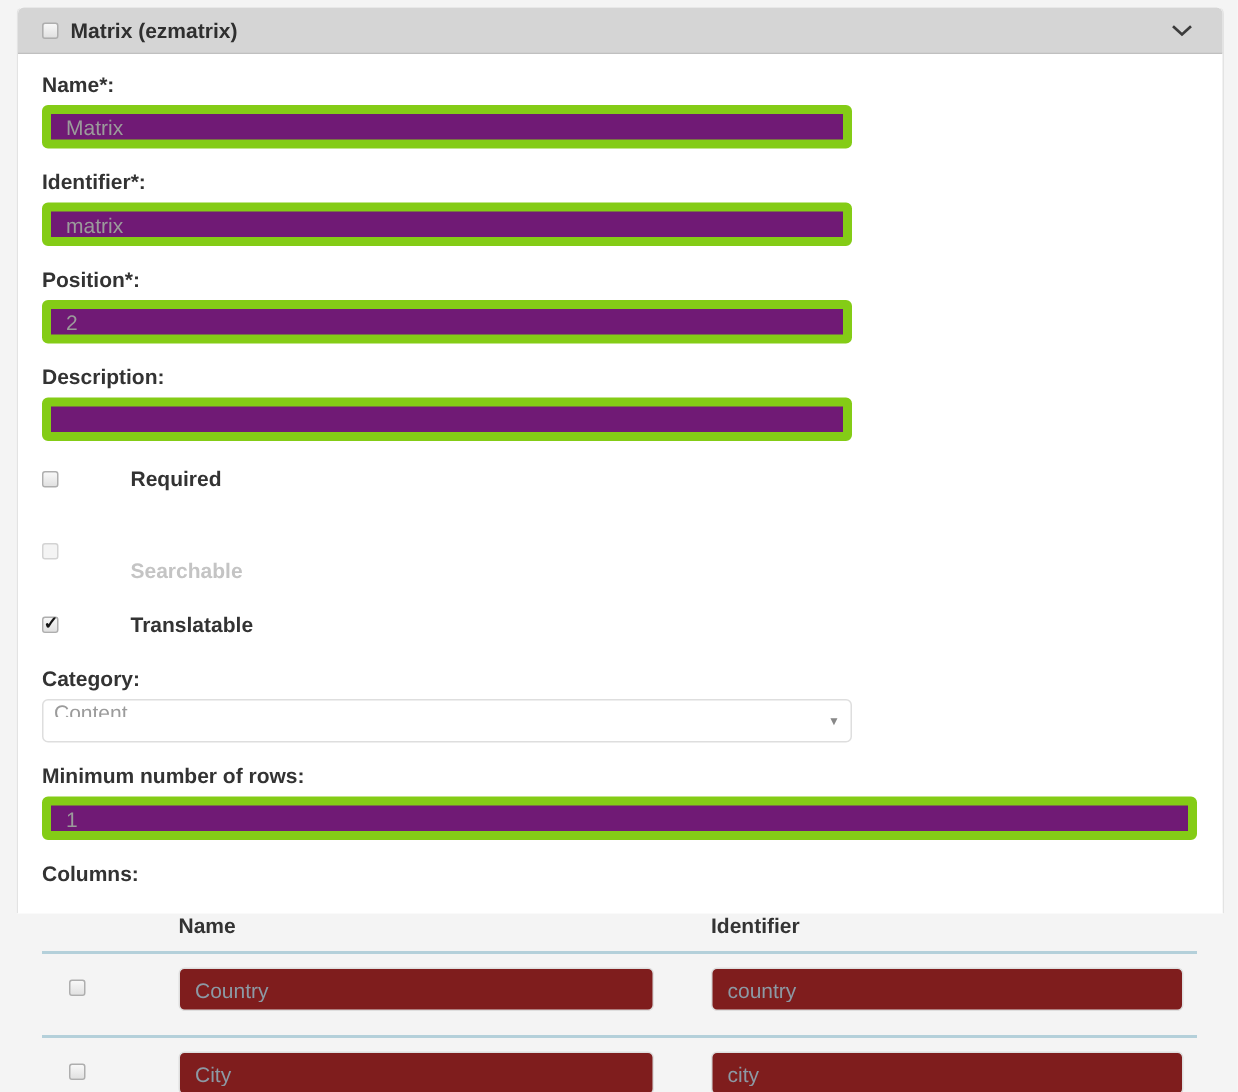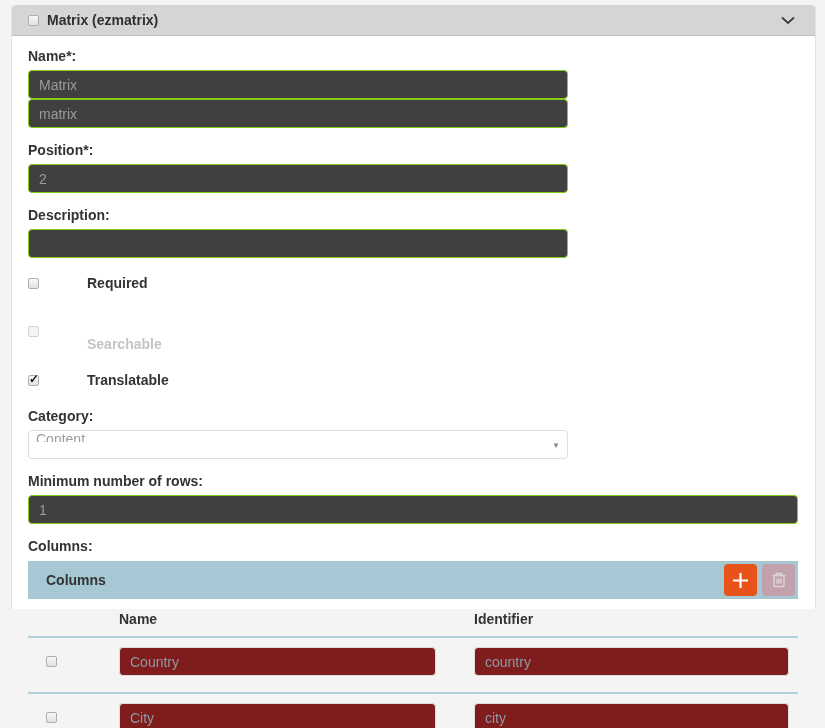--- a/index.html
+++ b/index.html
@@ -28,24 +28,24 @@
   .chevron { margin-left: auto; display: flex; align-items: center; }
   
   .panel-body { padding: 12px 17px 0 16px; }
   .field-label {
     display: block; font-size: 14px; font-weight: bold; color: #333;
     margin: 14px 0 6px;
   }
   .field-label:first-child { margin-top: 0; }
   .text-input {
     width: 540px; height: 29px;
-    border: 1px solid #84cc16; border-radius: 4px;
+    border: 6px solid #84cc16; border-radius: 4px;
     padding: 0 10px; font-size: 14px; color: #9b9b9b;
     font-family: "Liberation Sans", sans-serif;
-    background: #404040; outline: none; display: block;
+    background: #701a75; outline: none; display: block;
   }
   .wide { width: 770px; }
   
   .cb {
     display: inline-block; width: 11px; height: 11px; flex: 0 0 11px;
     border: 1px solid #aeaeae; border-radius: 2px;
     background: linear-gradient(#f8f8f8, #e1e1e1);
     position: relative; cursor: pointer;
   }
   .cb[data-checked="true"]::after {
@@ -112,20 +112,21 @@
         <path d="M1 1.5 L7 7 L13 1.5" fill="none" stroke="#3c3c3c" stroke-width="1.8"></path>
       </svg>
     </span>
   </div>
 
   <div class="panel-body">
 
     <label class="field-label">Name*:</label>
     <input class="text-input" type="text" value="Matrix" style="">
 
+    <label class="field-label">Identifier*:</label>
     <input class="text-input" type="text" value="matrix" style="">
 
     <label class="field-label">Position*:</label>
     <input class="text-input" type="text" value="2" style="">
 
     <label class="field-label">Description:</label>
     <input class="text-input" type="text" value="" style="">
 
     <div class="cb-row" data-disabled="false">
       <span class="cb" data-checked="false"></span>
@@ -150,42 +151,20 @@
       <span class="select-caret">▼</span>
     </div>
 
     <label class="field-label">Minimum number of rows:</label>
     <input class="text-input wide" type="text" value="1" style="">
 
     <label class="field-label">Columns:</label>
 
     <div class="columns-box">
 
-      <div class="columns-header">
-        <span class="col-title">Columns</span>
-        <span class="col-actions">
-          <button class="icon-btn btn-add">
-            <span style="display:flex">
-              <svg width="19" height="19" viewBox="0 0 19 19">
-                <path d="M9.5 2 V17 M2 9.5 H17" stroke="#ffffff" stroke-width="2.2" fill="none"></path>
-              </svg>
-            </span>
-          </button>
-          <button class="icon-btn btn-del">
-            <span style="display:flex">
-              <svg width="20" height="20" viewBox="0 0 20 20" fill="none" stroke="#dcd2d7" stroke-width="1.5">
-                <path d="M3.5 5.5 H16.5"></path>
-                <path d="M7.5 5.5 V3.5 H12.5 V5.5"></path>
-                <rect x="5" y="5.5" width="10" height="11" rx="1"></rect>
-                <path d="M8 8.5 V13.5 M10 8.5 V13.5 M12 8.5 V13.5"></path>
-              </svg>
-            </span>
-          </button>
-        </span>
-      </div>
 
       <div class="tgrid thead">
         <span></span>
         <span class="th">Name</span>
         <span class="th">Identifier</span>
       </div>
 
       <div class="tgrid trow sep">
         <span class="row-cb-cell">
           <span class="cb" data-checked="false"></span>

